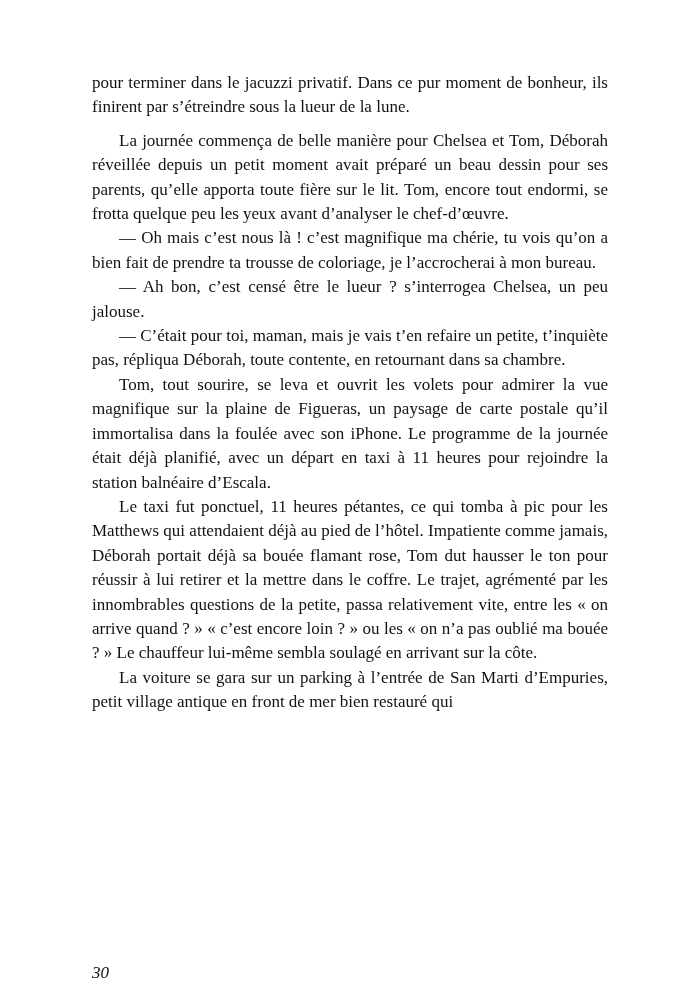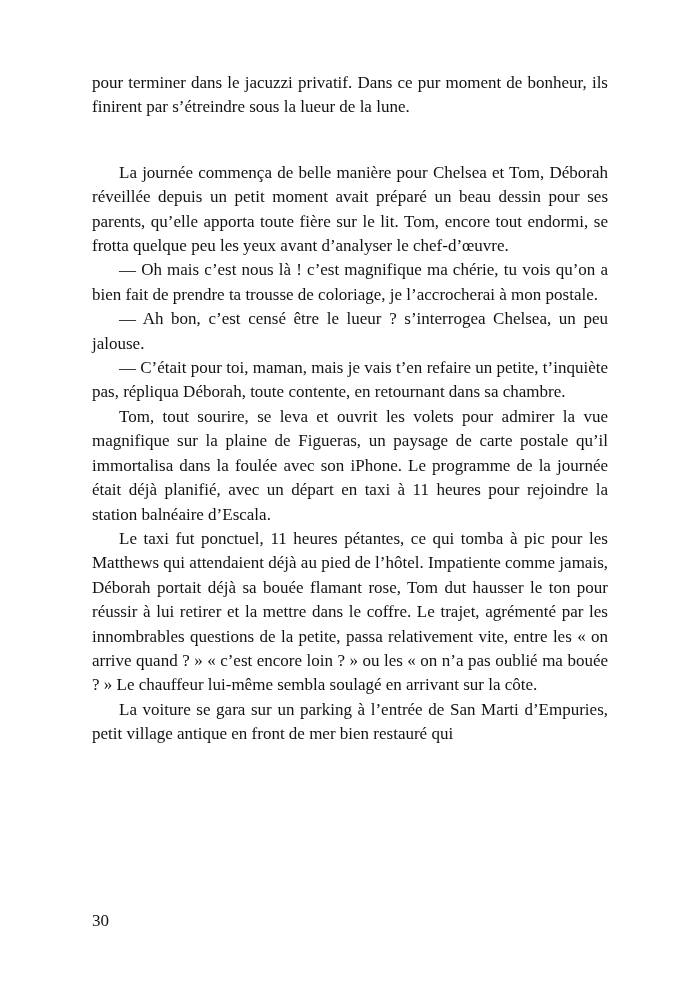--- a/index.html
+++ b/index.html
@@ -26,41 +26,42 @@
     text-align: justify;
   }
   .text-block p {
     margin: 0;
     padding: 0;
   }
   .text-block p.indented {
     text-indent: 27px;
   }
   .text-block p.gap-before {
-    margin-top: 41px;
+    margin-top: 9px;
   }
   .page-number {
     position: absolute;
-    top: 909px;
+    top: 961px;
     left: 92px;
     font-size: 17px;
     line-height: 24.4px;
+    font-style: italic;
   }
 </style>
 </head>
 <body>
 
 <div class="book-page">
 
   <div class="text-block">
     <p>pour terminer dans le jacuzzi privatif. Dans ce pur moment de bonheur, ils finirent par s’étreindre sous la lueur de la lune.</p>
 
     <p class="indented gap-before">La journée commença de belle manière pour Chelsea et Tom, Déborah réveillée depuis un petit moment avait préparé un beau dessin pour ses parents, qu’elle apporta toute fière sur le lit. Tom, encore tout endormi, se frotta quelque peu les yeux avant d’analyser le chef-d’œuvre.</p>
 
-    <p class="indented">— Oh mais c’est nous là ! c’est magnifique ma chérie, tu vois qu’on a bien fait de prendre ta trousse de coloriage, je l’accrocherai à mon postale.</p>
+    <p class="indented">— Oh mais c’est nous là ! c’est magnifique ma chérie, tu vois qu’on a bien fait de prendre ta trousse de coloriage, je l’accrocherai à mon bureau.</p>
 
     <p class="indented">— Ah bon, c’est censé être le lueur ? s’interrogea Chelsea, un peu jalouse.</p>
 
     <p class="indented">— C’était pour toi, maman, mais je vais t’en refaire un petite, t’inquiète pas, répliqua Déborah, toute contente, en retournant dans sa chambre.</p>
 
     <p class="indented">Tom, tout sourire, se leva et ouvrit les volets pour admirer la vue magnifique sur la plaine de Figueras, un paysage de carte postale qu’il immortalisa dans la foulée avec son iPhone. Le programme de la journée était déjà planifié, avec un départ en taxi à 11 heures pour rejoindre la station balnéaire d’Escala.</p>
 
 
     <p class="indented">Le taxi fut ponctuel, 11 heures pétantes, ce qui tomba à pic pour les Matthews qui attendaient déjà au pied de l’hôtel. Impatiente comme jamais, Déborah portait déjà sa bouée flamant rose, Tom dut hausser le ton pour réussir à lui retirer et la mettre dans le coffre. Le trajet, agrémenté par les innombrables questions de la petite, passa relativement vite, entre les « on arrive quand ? » « c’est encore loin ? » ou les « on n’a pas oublié ma bouée ? » Le chauffeur lui-même sembla soulagé en arrivant sur la côte.</p>
 

